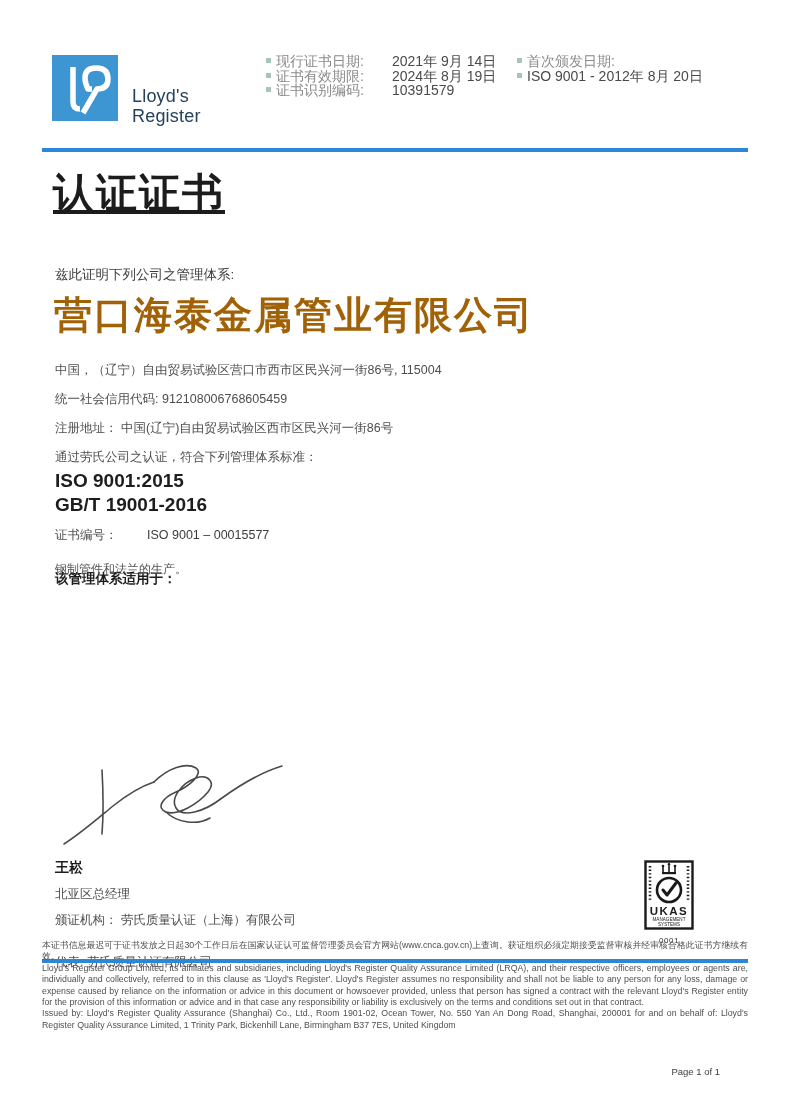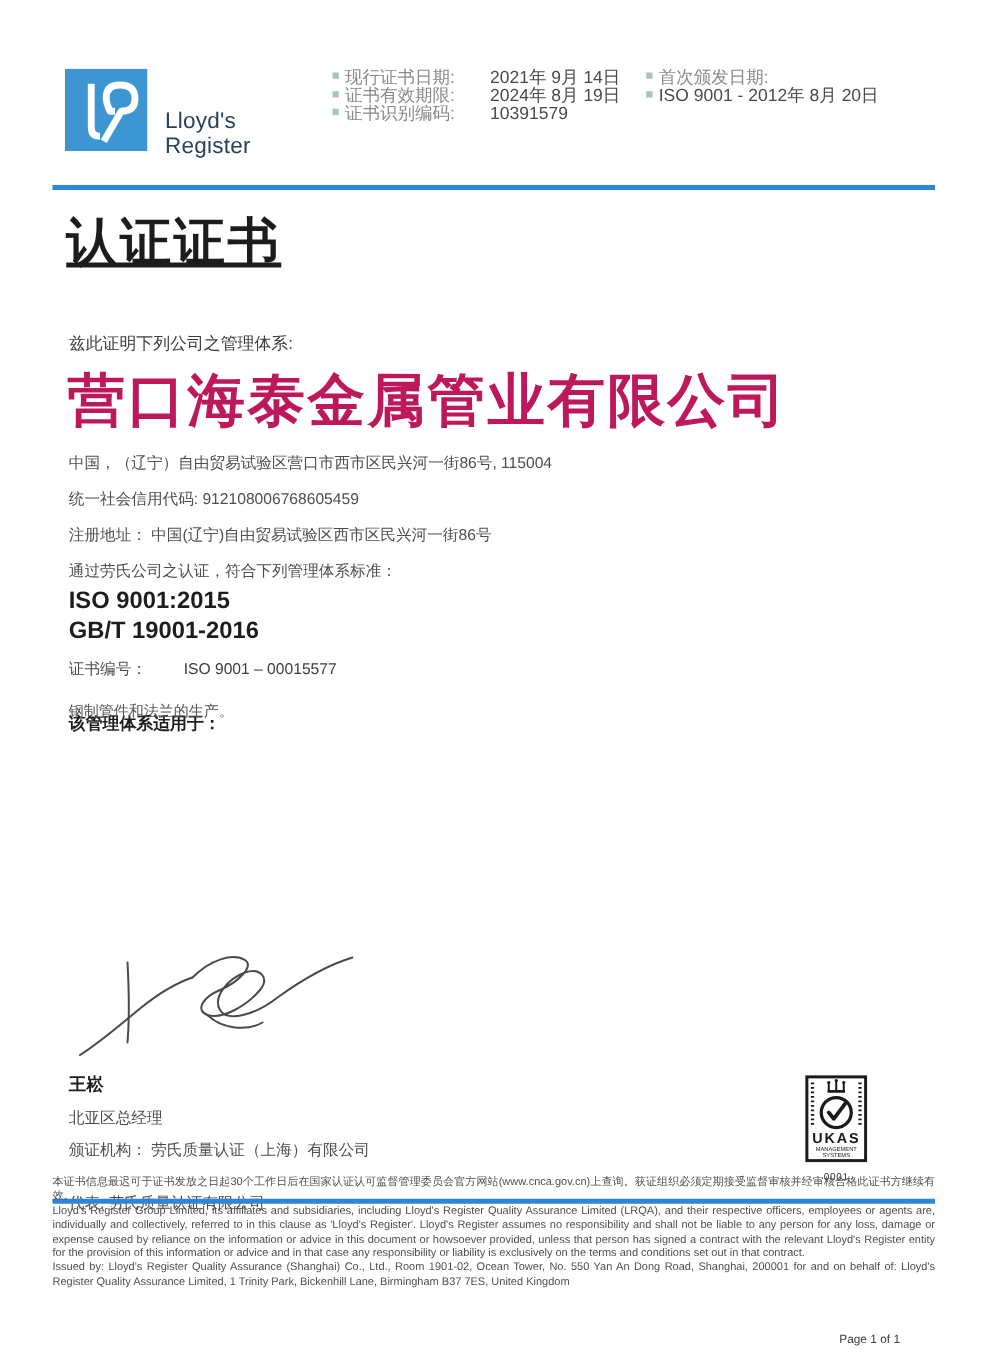--- a/index.html
+++ b/index.html
@@ -22,22 +22,22 @@
   .info-value{color:#4a4a4a;}
   .info-col.right .info-label{width:auto;}
   
   .rule{position:absolute;left:42px;right:41px;height:4px;background:#2e86d8;}
   .rule.top{top:148px;}
   .rule.bottom{top:959px;}
   
   .doc-title{position:absolute;top:166px;left:53px;font-family:"DejaVu Serif","Liberation Serif",serif;
     font-size:41px;font-weight:600;color:#1c1c1c;letter-spacing:2px;text-decoration:underline;}
   .intro{position:absolute;top:266px;left:55px;font-size:13.5px;color:#3c3c3c;}
-  .company{position:absolute;top:290px;left:54px;font-size:46px;font-weight:700;
-    color:#be185d;letter-spacing:2px;font-family:Liberation Serif, serif;}
+  .company{position:absolute;top:290px;left:54px;font-size:38px;font-weight:700;
+    color:#a16207;letter-spacing:2px;font-family:Liberation Serif, serif;}
   .addr{position:absolute;left:55px;font-size:12.5px;color:#4e4e4e;}
   .addr.l1{top:362px;}
   .addr.l2{top:391px;text-align:center;}
   .addr.l3{top:420px;}
   .addr.l4{top:449px;}
   .standards{position:absolute;top:469px;left:55px;font-size:19px;font-weight:700;
     color:#1d1d1d;line-height:23.5px;}
   .certno{position:absolute;top:527px;left:55px;font-size:12.5px;color:#4e4e4e;}
   .certno .num{color:#3c3c3c;margin-left:26px;}
   .scope-head{position:absolute;top:570px;left:55px;font-size:13.5px;font-weight:700;color:#1d1d1d;}

